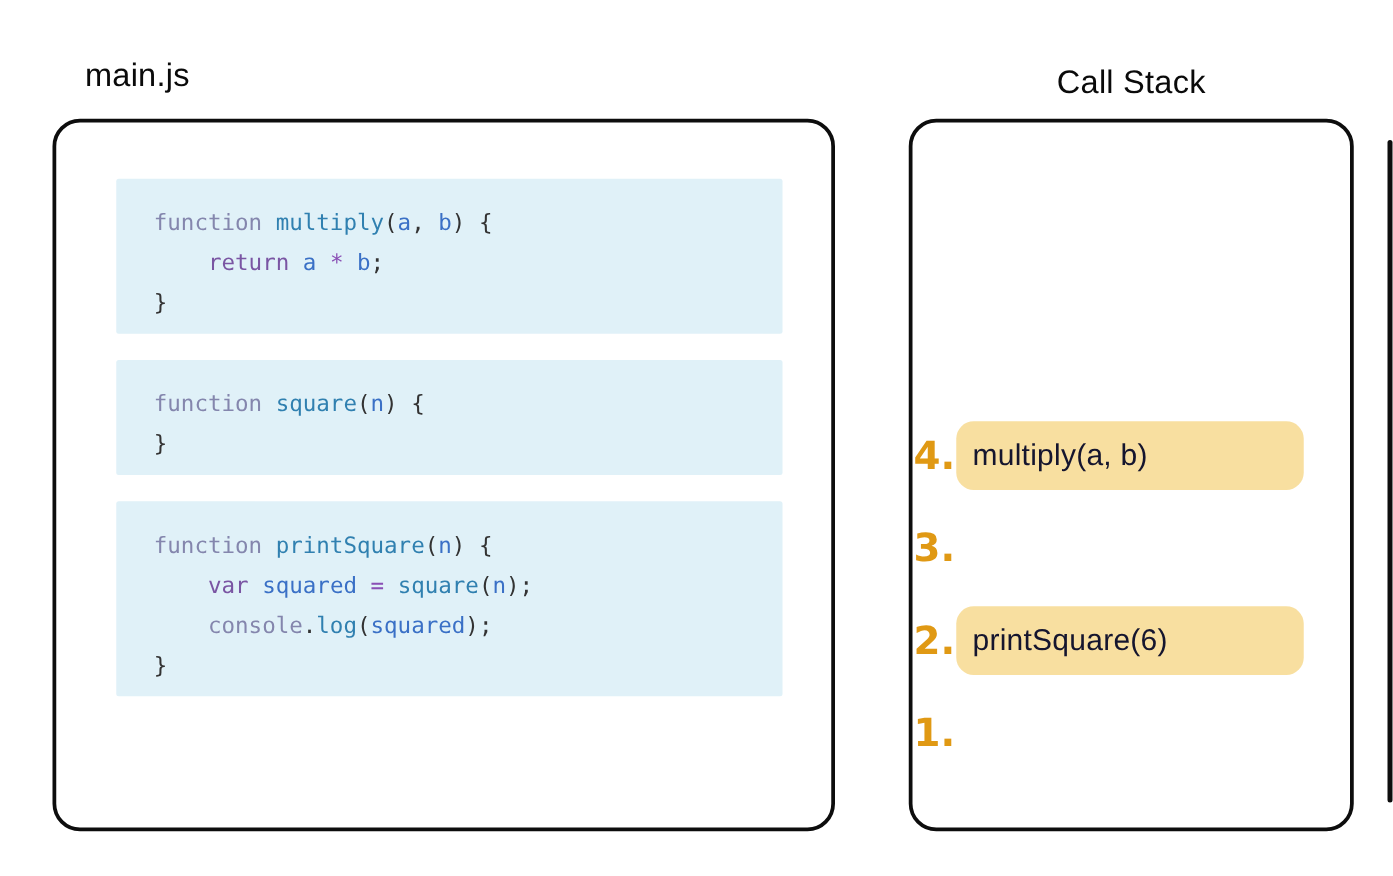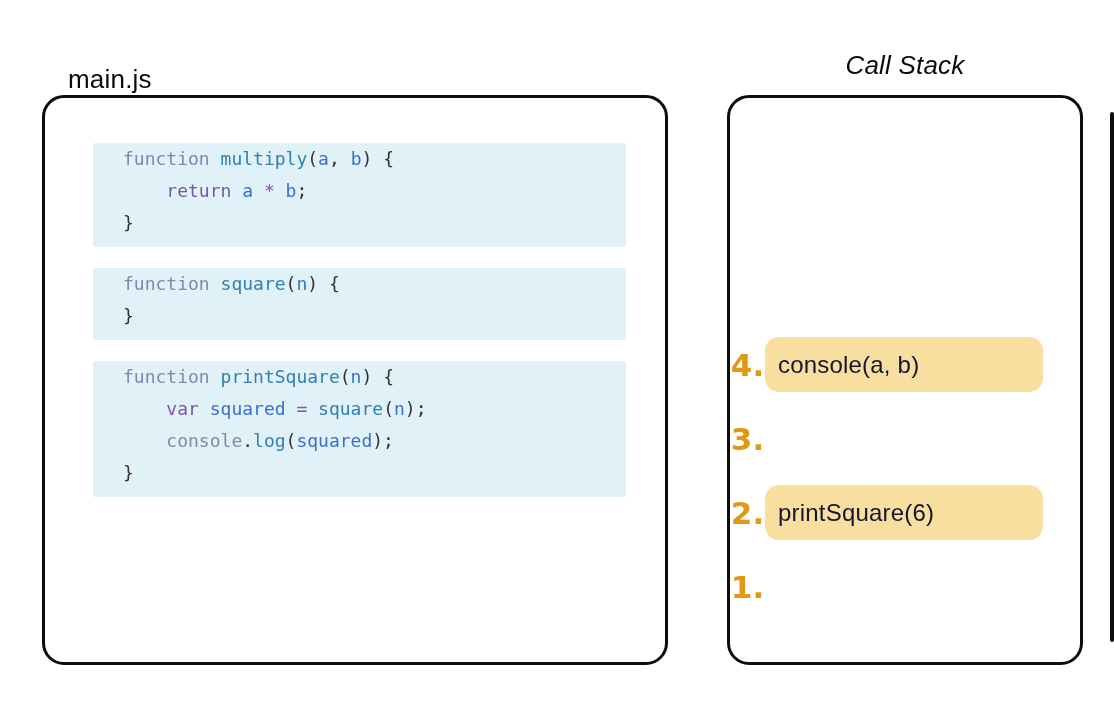--- a/index.html
+++ b/index.html
@@ -11,22 +11,22 @@
     font-family: "Liberation Sans", sans-serif;
     overflow: hidden;
   }
   .title {
     position: absolute;
     font-size: 26px;
     font-weight: 500;
     color: #0a0a0a;
     letter-spacing: 0.2px;
   }
-  .title-left { left: 68px; top: 64px; }
-  .title-right { left: 727px; top: 50px; width: 356px; text-align: center; font-style: italic; }
+  .title-left { left: 68px; top: 45px; }
+  .title-right { left: 727px; top: 50px; width: 356px; text-align: center; }
 
   .panel {
     position: absolute;
     top: 95px;
     height: 570px;
     background: #ffffff;
     border: 3px solid #0d0d0d;
     border-radius: 22px;
     box-sizing: border-box;
   }
@@ -35,21 +35,21 @@
 
   
   .code-area {
     position: absolute;
     left: 48px;
     top: 45px;
     width: 533px;
   }
   .code-block {
     background: var(--code-block-bg, #e0f1f8);
-    padding: 0 0 8px 30px;
+    padding: 20px 0 8px 30px;
     margin-bottom: 21px;
     border-radius: 2px;
   }
   .code-line {
     font-family: "DejaVu Sans Mono", monospace;
     font-size: 18px;
     line-height: 32px;
     white-space: pre;
     color: var(--plain, #333);
   }
@@ -148,21 +148,21 @@
           </div>
         </div>
     </div>
   </div>
 
   <div class="panel panel-right">
     <div class="frames">
         <div class="frame-row">
           <span class="frame-number">4.</span>
           <div class="frame-pill">
-            <span class="frame-label">console(a, b)</span>
+            <span class="frame-label">multiply(a, b)</span>
           </div>
         </div>
         <div class="frame-row">
           <span class="frame-number">3.</span>
         </div>
         <div class="frame-row">
           <span class="frame-number">2.</span>
           <div class="frame-pill">
             <span class="frame-label">printSquare(6)</span>
           </div>

